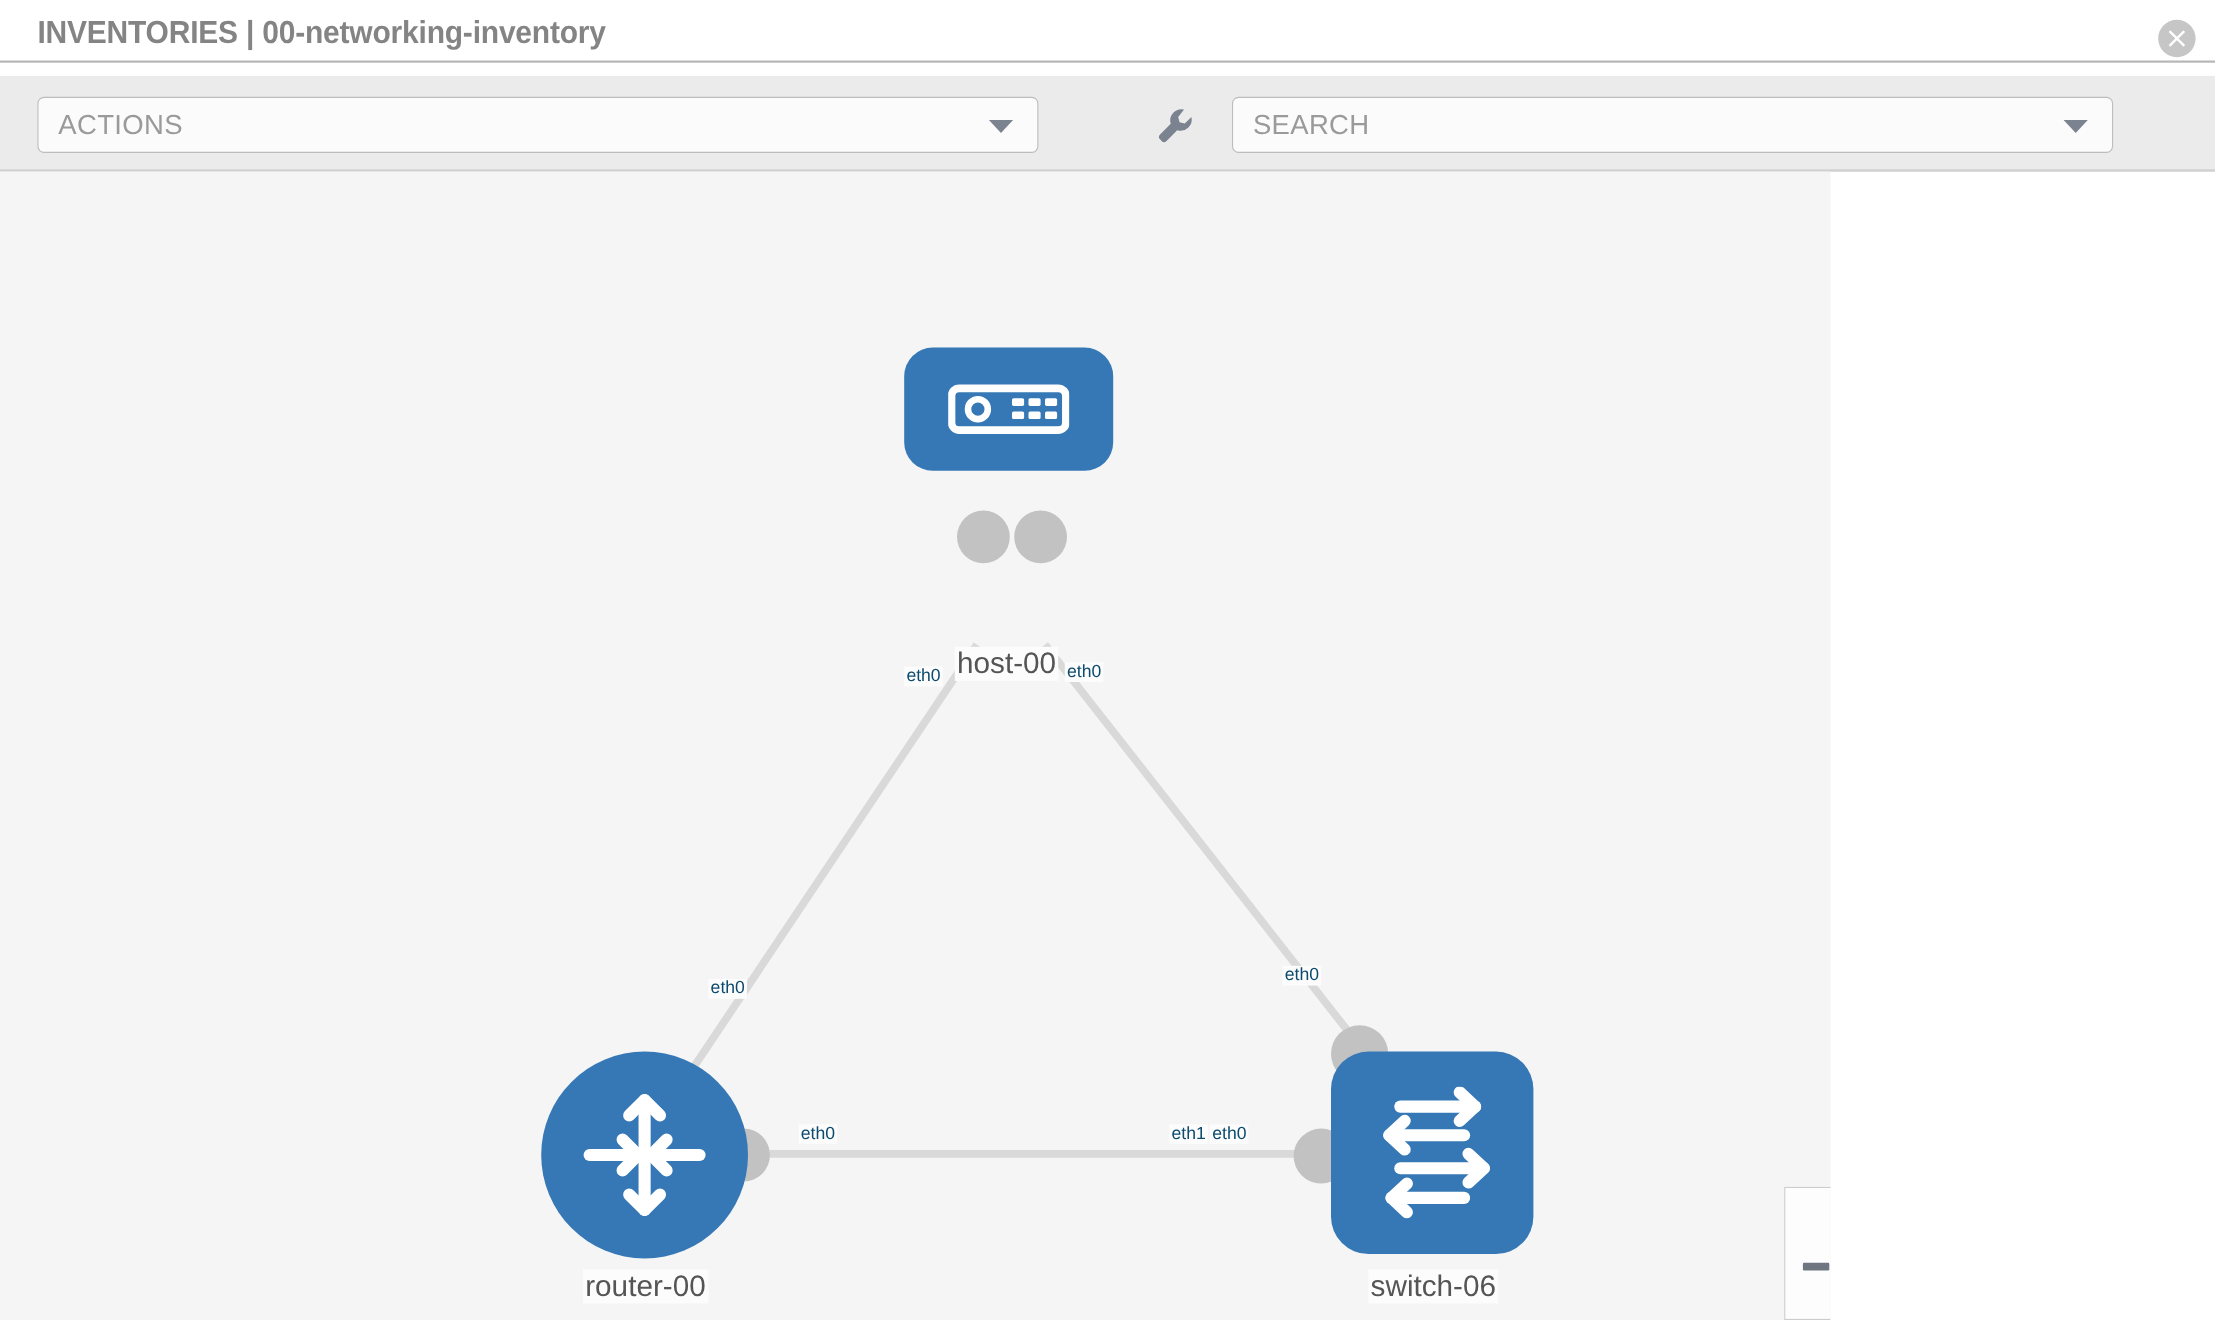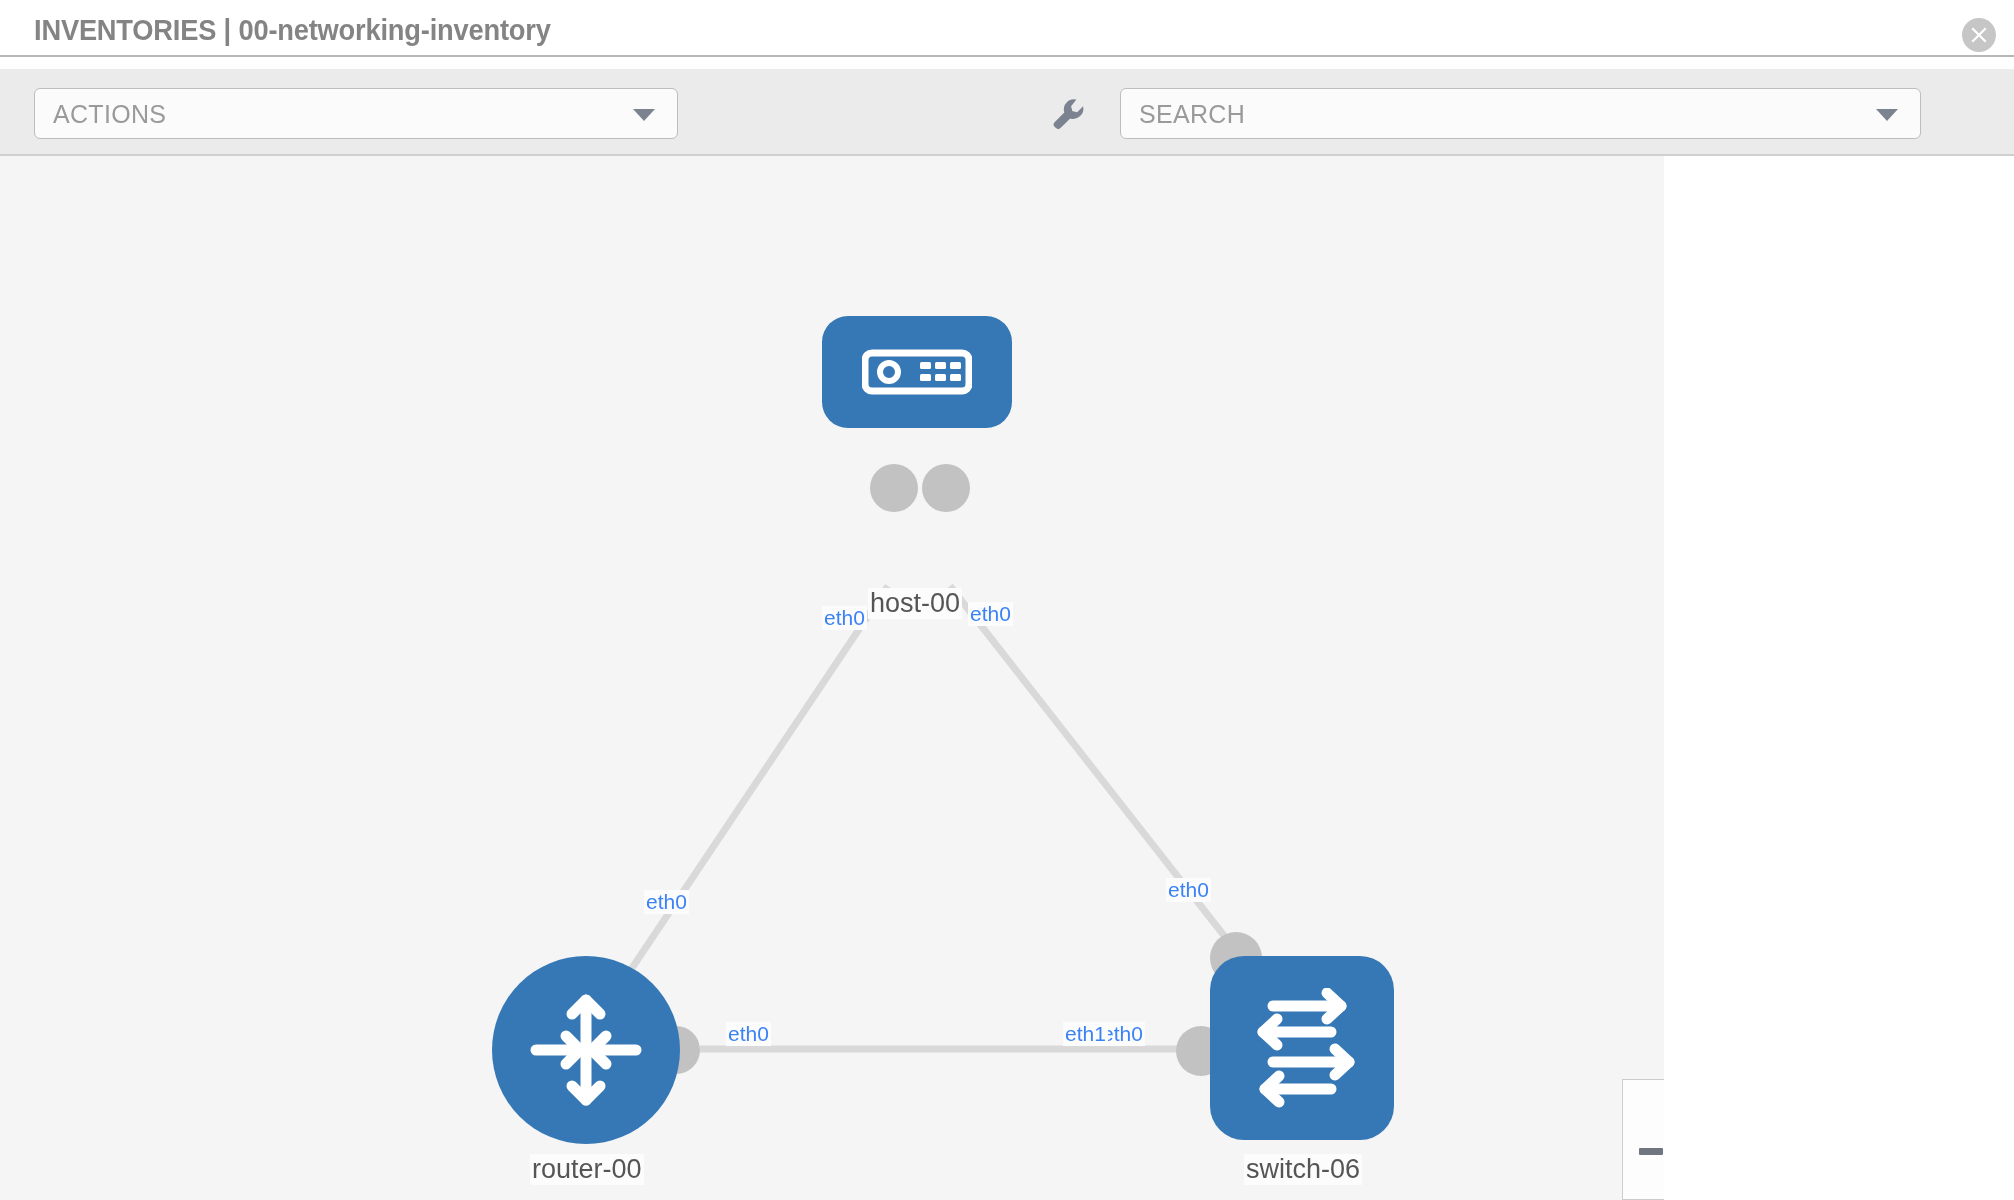--- a/index.html
+++ b/index.html
@@ -34,21 +34,21 @@
   .close-btn svg { display:block; }
 
   
   .toolbar {
     position: absolute; left: 0; top: 69px; width: 2014px; height: 87px;
     background: #ebebeb;
     border-bottom: 2px solid #cfcfcf;
   }
   .actions-select {
     position: absolute; left: 34px; top: 19px;
-    width: 644px; height: 51px;
+    width: 910px; height: 51px;
     background: #fbfbfb;
     border: 1px solid #bdbdbd;
     border-radius: 6px;
   }
   .actions-select .label {
     position: absolute; left: 18px; top: 11px;
     font-size: 25px; color: #9a9a9a; letter-spacing: 0.3px;
   }
   .caret {
     position: absolute; right: 22px; top: 50%; margin-top: -5px;
@@ -102,21 +102,21 @@
     text-align: center;
   }
   .port {
     position: absolute;
     background: #c2c2c2;
     border-radius: 50%;
     cursor: pointer;
   }
   .edge-label {
     position: absolute;
-    font-size: 21px; color: #3b82f6;
+    font-size: 16px; color: #0c4a6e;
     background: #fcfcfc;
     white-space: nowrap;
     padding: 0 2px;
   }
 
   
   .zoom-panel {
     position: absolute; left: 1622px; top: 1079px;
     width: 392px; height: 121px;
     background: #fdfdfd;

